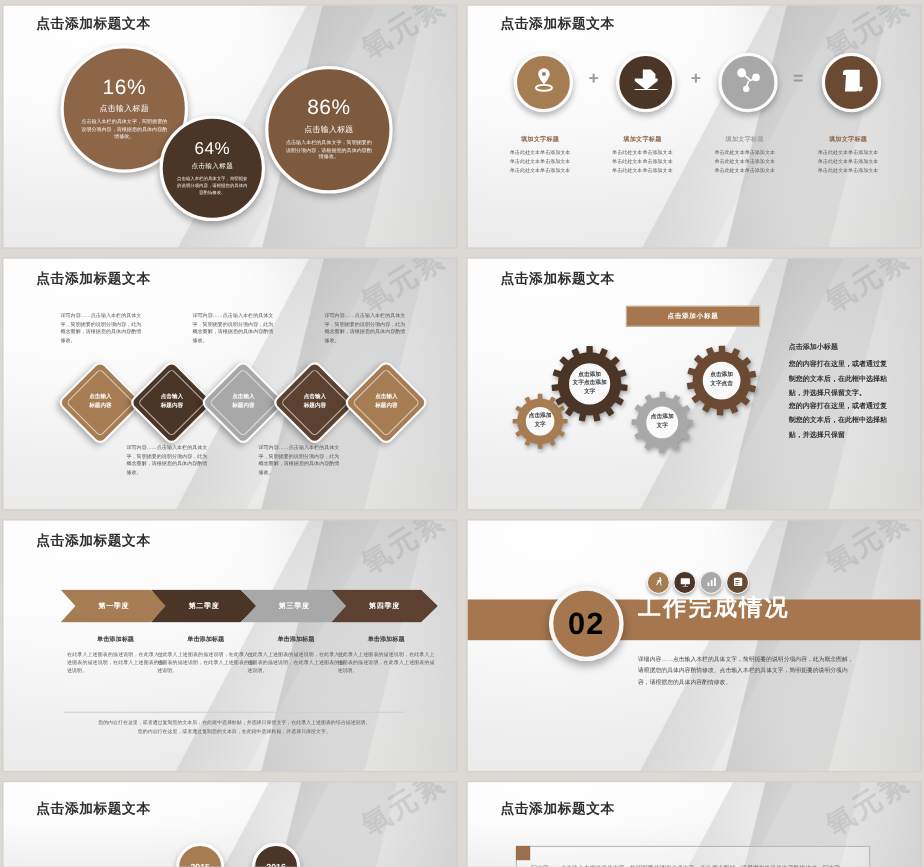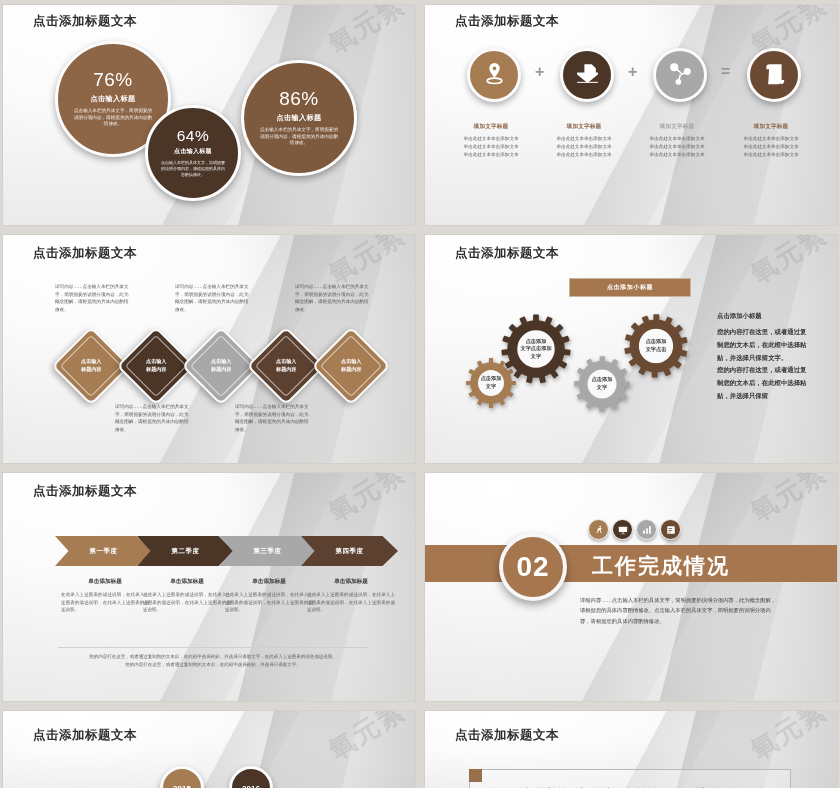--- a/index.html
+++ b/index.html
@@ -51,21 +51,21 @@
   
   .pcircle{
     position:absolute;border-radius:50%;
     border:3px solid #fdfdfd;
     box-shadow:0 3px 7px rgba(0,0,0,.33);
     color:#fff;text-align:center;
     display:flex;flex-direction:column;align-items:center;justify-content:center;
     z-index:3;
   }
   .pnum{font-size:19px;font-weight:300;line-height:1;letter-spacing:.5px;}
-  .pttl{font-size:7.2px;font-weight:bold;margin-top:5px;letter-spacing:.3px;}
+  .pttl{font-size:7.2px;font-weight:normal;margin-top:5px;letter-spacing:.3px;}
   .pbody{font-size:4.6px;line-height:1.5;margin-top:4px;width:72%;opacity:.92;}
   .pcircle.sm .pnum{font-size:13px;}
   .pcircle.sm .pttl{font-size:5.4px;margin-top:3px;}
   .pcircle.sm .pbody{font-size:3.6px;margin-top:3px;}
   .pcircle.md .pnum{font-size:15.5px;}
   .pcircle.md .pttl{font-size:6px;margin-top:4px;}
   .pcircle.md .pbody{font-size:4px;}
 
   
   .ico{
@@ -124,21 +124,21 @@
   .hr{position:absolute;height:1px;background:#cfcfcf;z-index:3;}
   .foot{position:absolute;font-size:4.5px;color:#5a5a5a;line-height:1.8;text-align:center;z-index:3;}
 
   
   .band{position:absolute;left:0;width:100%;height:37px;background:#a6774f;z-index:2;}
   .numcirc{
     position:absolute;width:60px;height:60px;border-radius:50%;
     background:#a6774f;border:4px solid #f7f7f7;
     box-shadow:0 4px 9px rgba(0,0,0,.35);
     display:flex;align-items:center;justify-content:center;
-    color:#ffffff;font-size:28px;font-weight:bold;letter-spacing:1px;z-index:4;
+    color:#000000;font-size:28px;font-weight:bold;letter-spacing:1px;z-index:4;
   }
   .bigttl{position:absolute;color:#fff;font-size:21px;font-weight:bold;letter-spacing:2px;z-index:4;}
   .sbody{position:absolute;font-size:5.3px;color:#444;line-height:1.95;z-index:3;}
   .miniico{
     position:absolute;width:19px;height:19px;border-radius:50%;
     border:1.5px solid #f4f4f4;box-shadow:0 2px 3px rgba(0,0,0,.28);
     display:flex;align-items:center;justify-content:center;z-index:4;
   }
   .miniico svg{width:10px;height:10px;fill:#fff;}
 
@@ -161,21 +161,21 @@
 </head>
 <body>
 
 <div class="grid">
 
   <div class="slide">
     <div class="wm">氧元素</div>
     <div class="title">点击添加标题文本</div>
 
     <div class="pcircle c-md" style="left:52px;top:36px;width:110px;height:110px;">
-      <div class="pnum">76%</div>
+      <div class="pnum">16%</div>
       <div class="pttl">点击输入标题</div>
       <div class="pbody">点击输入本栏的具体文字，简明扼要的说明分项内容，请根据您的具体内容酌情修改。</div>
     </div>
 
 
     <div class="pcircle c-dk md" style="left:142px;top:100px;width:90px;height:90px;">
       <div class="pnum">64%</div>
       <div class="pttl">点击输入标题</div>
       <div class="pbody">点击输入本栏的具体文字，简明扼要的说明分项内容，请根据您的具体内容酌情修改。</div>
     </div>
@@ -476,21 +476,21 @@
     </div>
     <div class="miniico" style="left:235px;top:46px;background:#6b4a33;">
       <span><svg viewBox="0 0 24 24">
             <rect x="3" y="3" width="18" height="18" rx="2"></rect>
             <path d="M6 8h9v1.6H6zM6 12h9v1.6H6zM6 16h6v1.6H6z" fill="#6b4a33"></path>
           </svg></span>
     </div>
 
     <div class="band" style="top:72px;"></div>
     <div class="numcirc" style="left:74px;top:60px;">02</div>
-    <div class="bigttl" style="left:155px;top:79px;margin-left:12px;">工作完成情况</div>
+    <div class="bigttl" style="left:155px;top:65px;">工作完成情况</div>
     <div class="sbody" style="left:155px;top:122px;width:200px;">详细内容……点击输入本栏的具体文字，简明扼要的说明分项内容，此为概念图解，请根据您的具体内容酌情修改。点击输入本栏的具体文字，简明扼要的说明分项内容，请根据您的具体内容酌情修改。</div>
   </div>
 
   <div class="slide">
     <div class="wm">氧元素</div>
     <div class="title" style="top:16px;">点击添加标题文本</div>
 
     <div class="yr" style="left:157px;top:55px;background:#a67c52;">2015</div>
     <div class="yr" style="left:226px;top:55px;background:#4a3527;">2016</div>
   </div>

